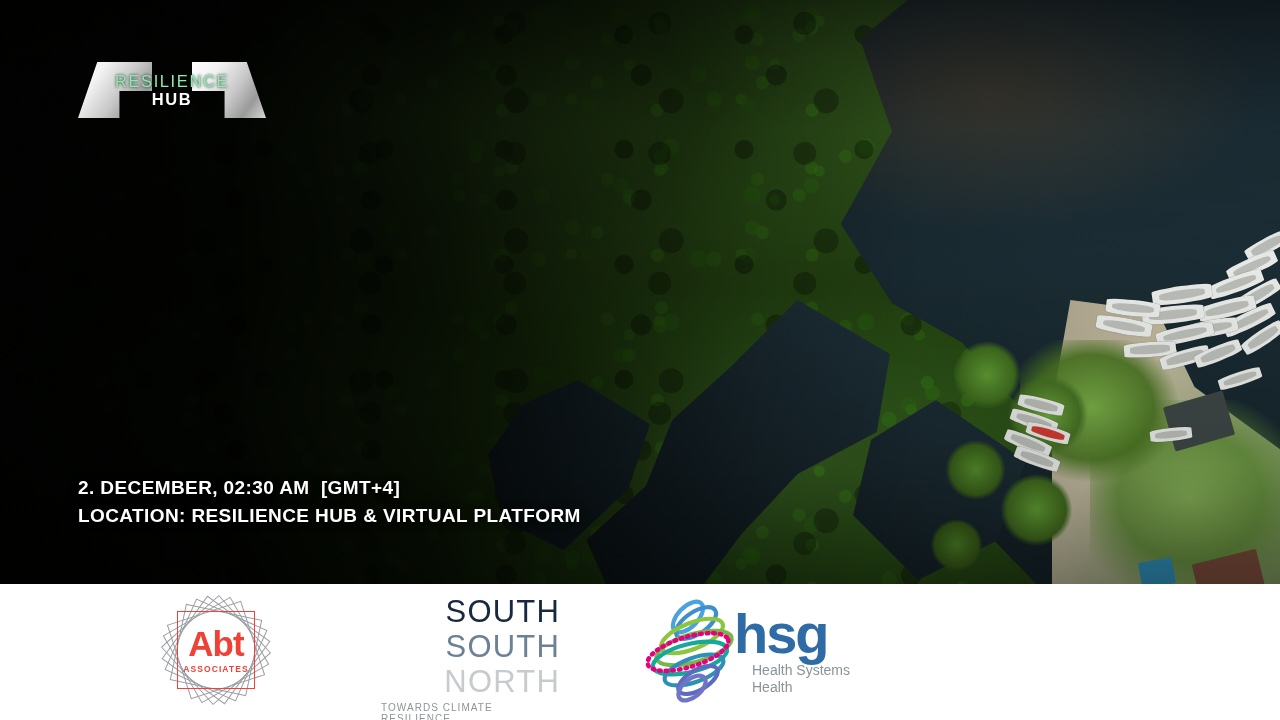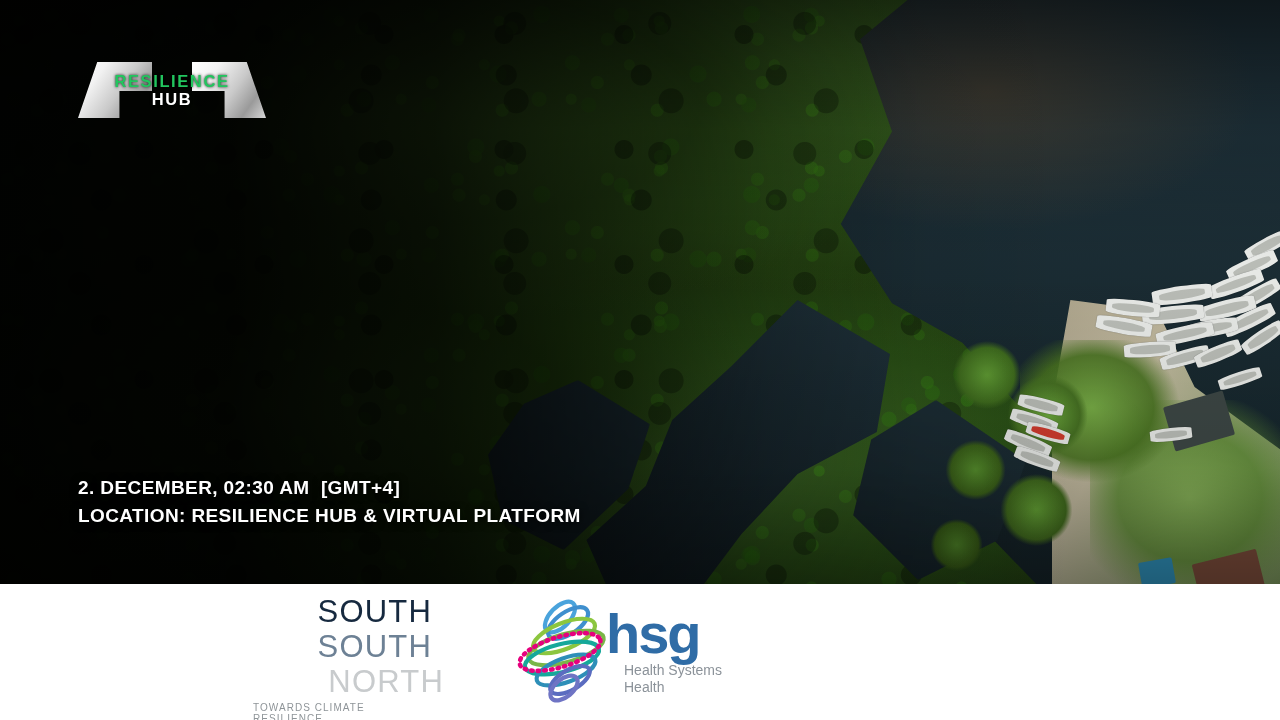--- a/index.html
+++ b/index.html
@@ -135,21 +135,21 @@
   }
 
   
   .rh-logo{ position:absolute; left:78px; top:62px; width:188px; height:56px; }
   .rh-wing{ position:absolute; top:0; width:74px; height:56px;
             background:linear-gradient(125deg,#ffffff 0%,#f2f2f2 26%,#c9c9c9 55%,#9a9a9a 78%,#d8d8d8 100%); }
   .rh-wing.left{  left:0;  clip-path: polygon(26% 0%, 100% 0%, 100% 52%, 56% 52%, 56% 100%, 0% 100%); }
   .rh-wing.right{ right:0; clip-path: polygon(0% 0%, 74% 0%, 100% 100%, 44% 100%, 44% 52%, 0% 52%); }
   .rh-words{ position:absolute; inset:0; display:flex; flex-direction:column;
              align-items:center; justify-content:center; gap:1px; z-index:3; }
-  .rh-l1{ font-size:16.5px; font-weight:bold; letter-spacing:1.6px; color:#22c55e; line-height:1;
+  .rh-l1{ font-size:16.5px; font-weight:normal; letter-spacing:1.6px; color:#86efac; line-height:1;
           text-shadow:0 0 3px rgba(0,0,0,.9); }
   .rh-l2{ font-size:16.5px; font-weight:bold; letter-spacing:1.6px; color:#fff; line-height:1;
           text-shadow:0 0 3px rgba(0,0,0,.9); }
 
   
   .headline{
     position:absolute; left:78px; top:166px; width:760px;
     color:#fff; font-size:60px; font-weight:bold; line-height:1.13;
     letter-spacing:-.5px; text-shadow:0 2px 14px rgba(0,0,0,.75);
   }
@@ -176,21 +176,21 @@
                font-size:35px; font-weight:bold; color:#ef4136; letter-spacing:-1px; line-height:1; }
   .abt .abt-s{ position:absolute; left:0; right:0; top:80px; text-align:center;
                font-size:8.5px; font-weight:bold; color:#ef4136; letter-spacing:1.1px; }
 
   
   .ssn{ left:252px; width:180px; }
   .ssn .l{ position:absolute; left:0; width:180px; text-align:right;
            font-size:31px; font-weight:normal; letter-spacing:1.2px; line-height:1; }
   .ssn .l1{ top:12px; color:#16293f; }
   .ssn .l2{ top:47px; color:#6d8195; }
-  .ssn .l3{ top:82px; color:#c8cbcd;margin-left:12px; }
+  .ssn .l3{ top:82px; color:#c8cbcd; }
   .ssn .tag{ position:absolute; left:1px; top:118px; font-size:10px; font-weight:normal;
              letter-spacing:1.05px; color:#8e9498; }
 
   
   .hsg{ left:318px; width:235px; }
   .hsg .mark{ position:absolute; left:8px; top:10px; width:112px; height:112px; }
   .hsg .word{ position:absolute; left:108px; top:22px; font-size:56px; font-weight:bold;
               color:#2f6ca6; letter-spacing:-2px; line-height:1; }
   .hsg .sub{ position:absolute; left:110px; top:78px; font-size:14px; color:#8b9299;
              line-height:1.22;margin-left:16px; }
@@ -273,20 +273,34 @@
   </div>
 
 
   <div class="meta">
     <div class="m1">2. DECEMBER, 02:30 AM  [GMT+4]</div>
     <div class="m2">LOCATION: RESILIENCE HUB &amp; VIRTUAL PLATFORM</div>
   </div>
 
   <div class="footer">
 
+    <div class="logo-slot abt">
+      <div class="rosette">
+        <div class="sq" style="transform:rotate(0deg)"></div>
+        <div class="sq" style="transform:rotate(12deg)"></div>
+        <div class="sq" style="transform:rotate(24deg)"></div>
+        <div class="sq" style="transform:rotate(36deg)"></div>
+        <div class="sq" style="transform:rotate(48deg)"></div>
+        <div class="sq" style="transform:rotate(60deg)"></div>
+        <div class="sq" style="transform:rotate(72deg)"></div>
+        <div class="sqred" style="transform:rotate(0deg)"></div>
+      </div>
+      <div class="abt-t">Abt</div>
+      <div class="abt-s">ASSOCIATES</div>
+    </div>
 
     <div class="logo-slot ssn">
       <div class="l l1">SOUTH</div>
       <div class="l l2">SOUTH</div>
       <div class="l l3">NORTH</div>
       <div class="tag">TOWARDS CLIMATE RESILIENCE</div>
     </div>
 
     <div class="logo-slot hsg">
       <div class="mark">

